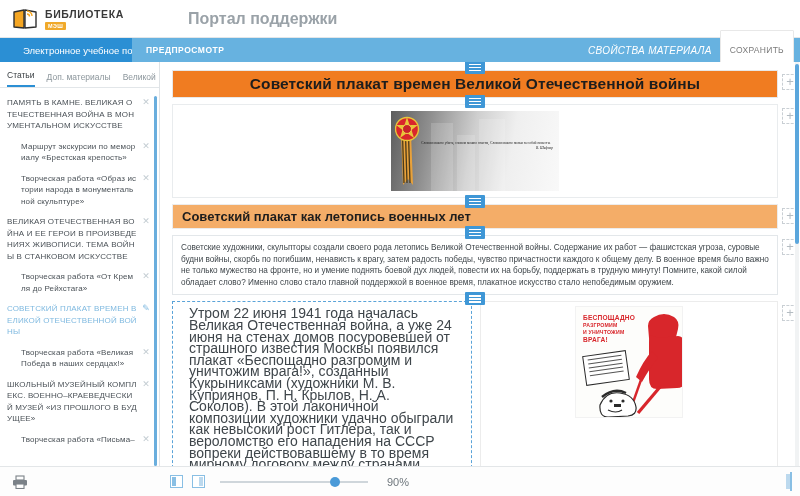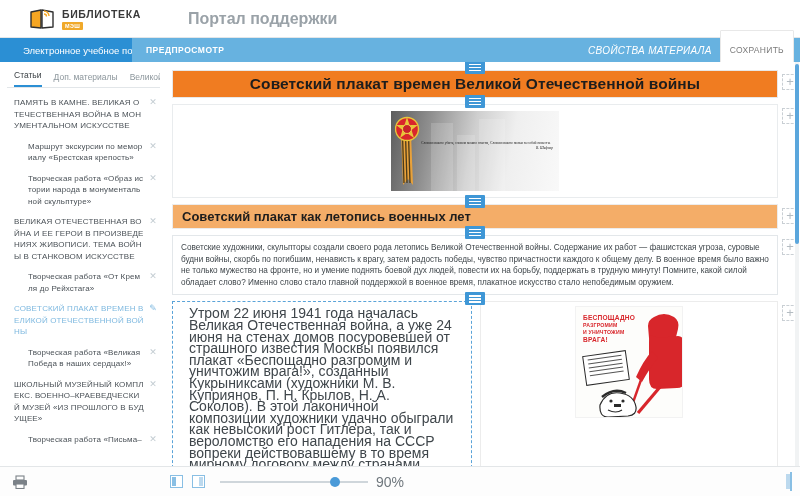--- a/index.html
+++ b/index.html
@@ -12,21 +12,21 @@
     color: #333;
   }
   #app { position: relative; width: 800px; height: 496px; overflow: hidden; }
 
   
   .topbar {
     position: absolute; left: 0; top: 0; width: 800px; height: 38px;
     background: #ffffff; border-bottom: 1px solid #e3e6e8;
     display: flex; align-items: center;
   }
-  .brand { display: flex; align-items: center; width: 160px; padding-left: 29px; gap: 7px; }
+  .brand { display: flex; align-items: center; width: 160px; padding-left: 12px; gap: 7px; }
   .brand-logo { width: 26px; height: 26px; position: relative; flex: 0 0 auto; }
   .brand-text { display: flex; flex-direction: column; justify-content: center; }
   .brand-title {
     font-size: 10.5px; font-weight: bold; letter-spacing: .6px;
     color: #3a3a3a;
   }
   .brand-badge {
     margin-top: 2px; display: inline-block; align-self: flex-start;
     background: #f0a92a; color: #fff; font-size: 5.5px; font-weight: bold;
     padding: 1px 3px; letter-spacing: .4px; border-radius: 1px;
@@ -49,21 +49,21 @@
   .preview-label { font-size: 8.5px; font-weight: bold; letter-spacing: .5px; }
   .subbar-actions { margin-left: auto; display: flex; align-items: center; gap: 8px; }
   .props-label { font-size: 10px; letter-spacing: .3px; font-style: italic; }
   .save-btn {
     background: #ffffff; color: #7b7b7b; font-size: 8.5px; letter-spacing: .3px;
     padding: 14px 9px; border: 1px solid #e8e8e8; border-radius: 1px;
   }
 
   
   .sidebar {
-    position: absolute; left: 7px; top: 62px; width: 160px; bottom: 30px;
+    position: absolute; left: 0; top: 62px; width: 160px; bottom: 30px;
     background: #fff; border-right: 1px solid #dfe3e6; overflow: hidden;
   }
   .side-tabs {
     display: flex; align-items: flex-end; height: 26px;
     border-bottom: 1px solid #e2e6e9; padding-left: 7px; gap: 12px;
   }
   .side-tab {
     font-size: 8.5px; color: #8c969c; padding-bottom: 5px; white-space: nowrap;
   }
   .side-tab.active { color: #3b4145; border-bottom: 2px solid #2b8fd4; }
@@ -191,21 +191,21 @@
     content:""; position:absolute; right:1px; top:1px; bottom:1px; width:4px; background:#bcd9ee;
   }
   .zoom-wrap { display: flex; align-items: center; gap: 8px; margin-left: 6px; }
   .zoom-track {
     width: 148px; height: 2px; background: #cfd6db; position: relative;
   }
   .zoom-knob {
     position: absolute; left: 110px; top: -4px; width: 10px; height: 10px;
     border-radius: 50%; background: #4a9ad8;
   }
-  .zoom-val { font-size: 14px; color: #6f777d; }
+  .zoom-val { font-size: 11px; color: #6f777d; margin-left: 11px; }
   .bb-right { margin-left: auto; padding-right: 8px; }
 
   
   .canvas-scroll-v {
     position: absolute; right: 1px; top: 2px; width: 4px; height: 180px;
     background: #5aa6dc; border-radius: 2px;
   }
   .canvas-track-v {
     position: absolute; right: 1px; top: 0; width: 4px; bottom: 0; background: #f1f3f4;
   }

